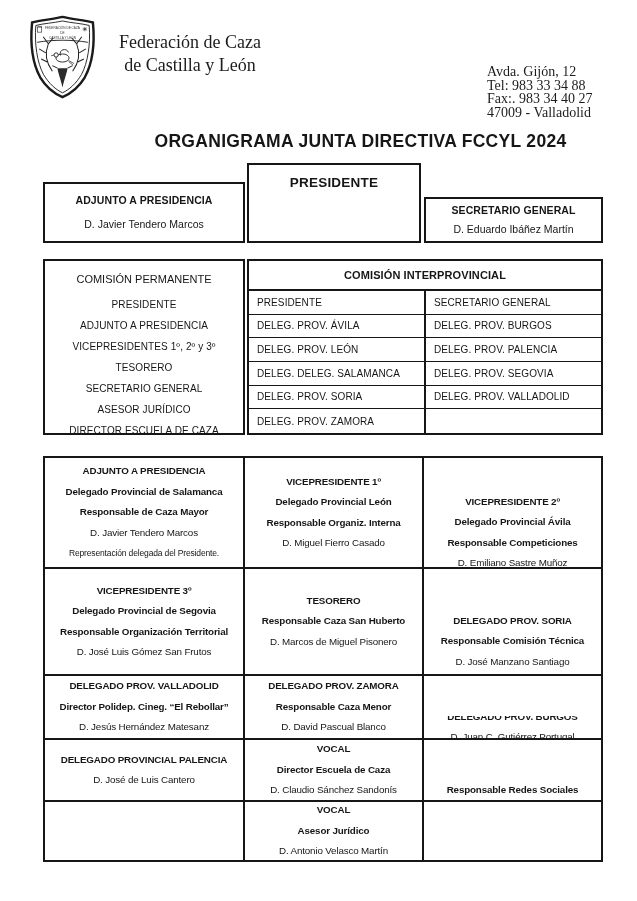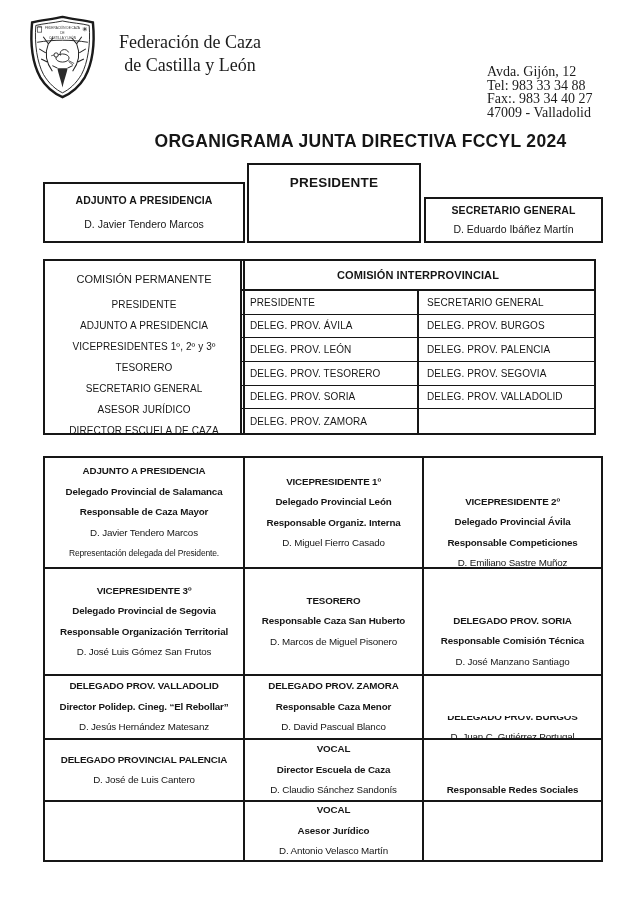--- a/index.html
+++ b/index.html
@@ -37,21 +37,21 @@
   .box-secretario{left:424px;top:197px;width:179px;height:46px;gap:6px;}
   
   .permanente{
     position:absolute;left:43px;top:259px;width:202px;height:176px;
     border:2px solid #161616;box-sizing:border-box;text-align:center;
   }
   .permanente .pt{margin-top:12px;font-weight:normal;font-size:11px;}
   .permanente .plist{margin-top:9px;font-size:10px;line-height:21px;letter-spacing:.1px;}
   
   .inter{
-    position:absolute;left:240px;top:259px;width:356px;height:176px;
+    position:absolute;left:247px;top:259px;width:356px;height:176px;
     border:2px solid #161616;box-sizing:border-box;display:flex;flex-direction:column;
   }
   .inter-title{
     height:28px;min-height:28px;border-bottom:2px solid #161616;
     display:flex;align-items:center;justify-content:center;
     font-weight:bold;font-size:11px;letter-spacing:.1px;
   }
   .inter-grid{
     flex:1;display:grid;grid-template-columns:177px 1fr;grid-template-rows:repeat(6,1fr);
   }
@@ -157,21 +157,21 @@
 
   <div class="inter">
     <div class="inter-title">COMISIÓN INTERPROVINCIAL</div>
     <div class="inter-grid">
       <div class="icell l">PRESIDENTE</div>
       <div class="icell">SECRETARIO GENERAL</div>
       <div class="icell l">DELEG. PROV. ÁVILA</div>
       <div class="icell">DELEG. PROV. BURGOS</div>
       <div class="icell l">DELEG. PROV. LEÓN</div>
       <div class="icell">DELEG. PROV. PALENCIA</div>
-      <div class="icell l">DELEG. PROV. TESORERO</div>
+      <div class="icell l">DELEG. DELEG. SALAMANCA</div>
       <div class="icell">DELEG. PROV. SEGOVIA</div>
       <div class="icell l">DELEG. PROV. SORIA</div>
       <div class="icell">DELEG. PROV. VALLADOLID</div>
       <div class="icell l last">DELEG. PROV. ZAMORA</div>
       <div class="icell last"></div>
     </div>
   </div>
 
   <div class="dir">
 

